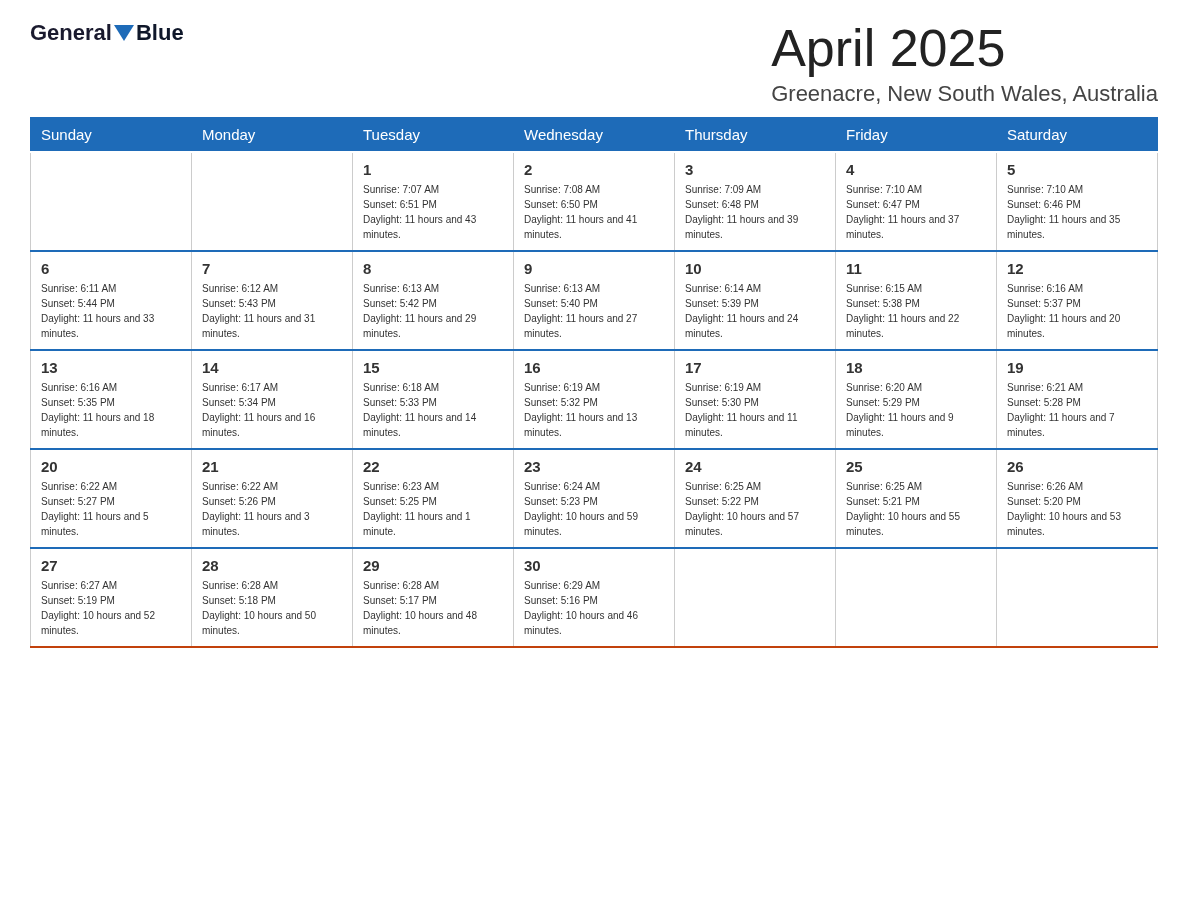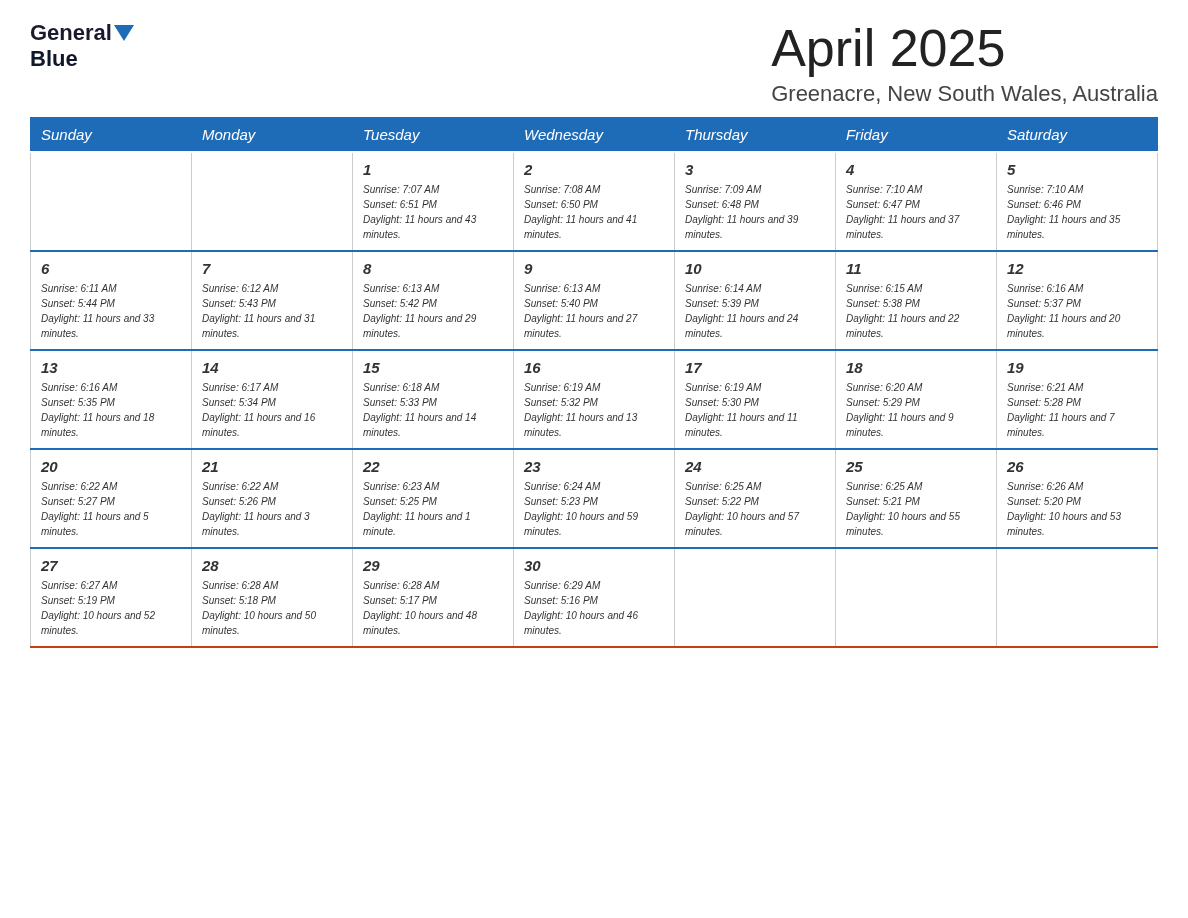--- a/index.html
+++ b/index.html
@@ -12,21 +12,21 @@
       padding: 20px 30px;
     }
     .header {
       display: flex;
       justify-content: space-between;
       align-items: flex-start;
       margin-bottom: 10px;
     }
     .logo {
       display: flex;
-      flex-direction: column;
+      flex-direction: row;
       align-items: flex-start;
     }
     .logo-text {
       display: flex;
       align-items: center;
       font-size: 22px;
       font-weight: bold;
       color: #1a1a2e;
     }
     .logo-general { color: #1a1a2e; }
@@ -56,21 +56,20 @@
     }
     .location-title {
       font-size: 22px;
       color: #444;
       margin-top: 4px;
     }
     .calendar {
       width: 100%;
       border-collapse: collapse;
       margin-top: 6px;
-      font-style: italic;
     }
     .calendar th {
       background-color: #1e6bb8;
       color: #fff;
       padding: 8px 10px;
       font-size: 15px;
       font-weight: normal;
       text-align: left;
       border: 1px solid #1e6bb8;
     }

